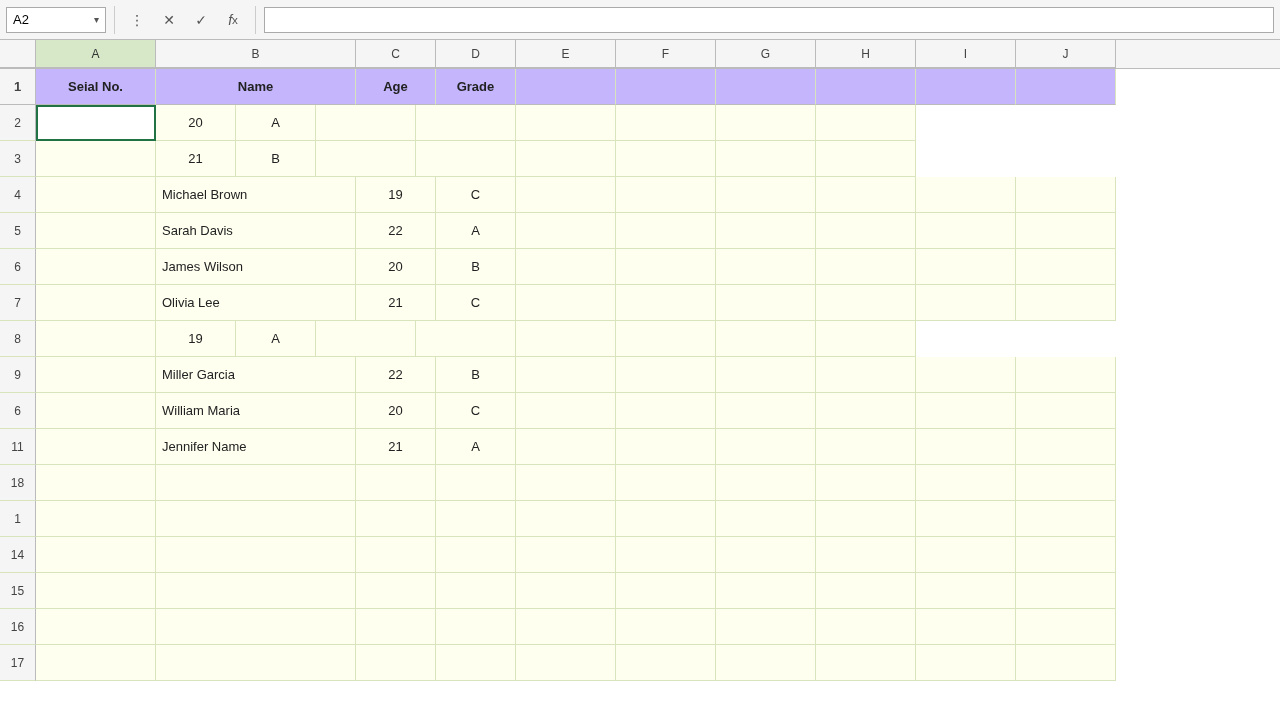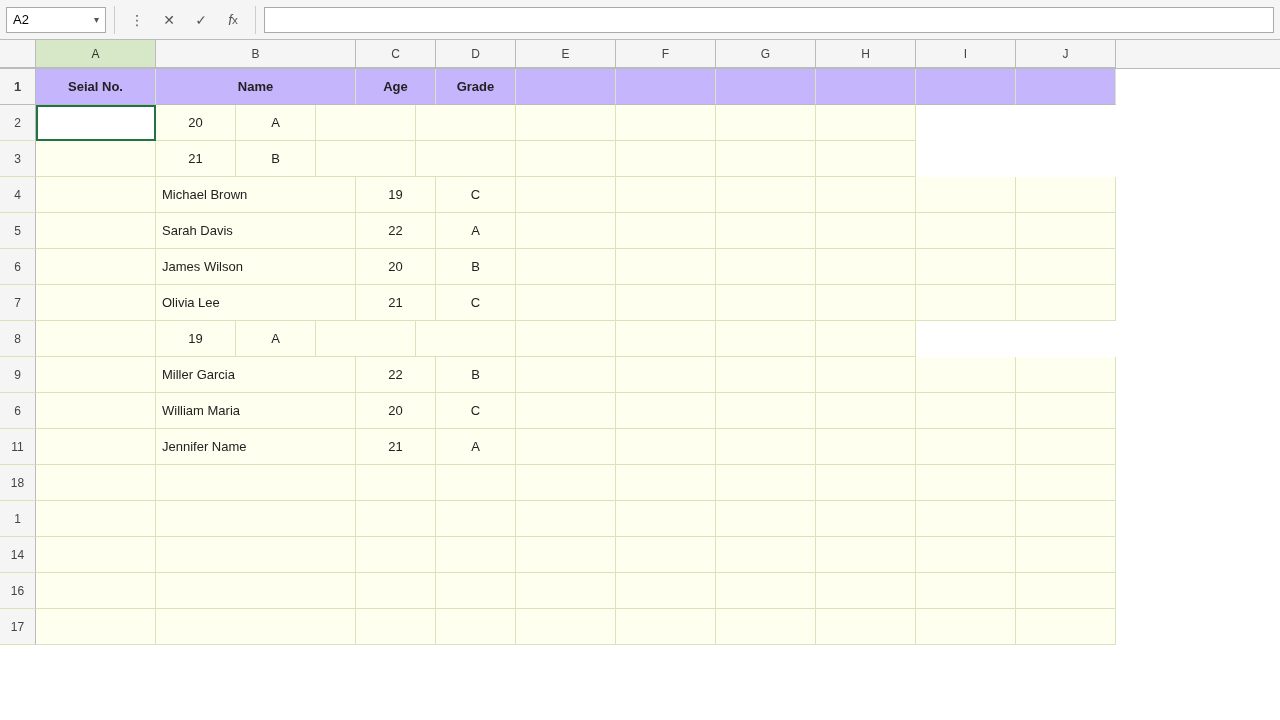--- a/index.html
+++ b/index.html
@@ -394,20 +394,33 @@
     <div class="data-cell col-c"></div>
     <div class="data-cell col-d"></div>
     <div class="data-cell col-e ext-cell"></div>
     <div class="data-cell col-f ext-cell"></div>
     <div class="data-cell col-g ext-cell"></div>
     <div class="data-cell col-h ext-cell"></div>
     <div class="data-cell col-i ext-cell"></div>
     <div class="data-cell col-j ext-cell"></div>
   </div>
         <div class="sheet-row">
+    <div class="data-cell row-num">15</div>
+    <div class="data-cell col-a"></div>
+    <div class="data-cell col-b"></div>
+    <div class="data-cell col-c"></div>
+    <div class="data-cell col-d"></div>
+    <div class="data-cell col-e ext-cell"></div>
+    <div class="data-cell col-f ext-cell"></div>
+    <div class="data-cell col-g ext-cell"></div>
+    <div class="data-cell col-h ext-cell"></div>
+    <div class="data-cell col-i ext-cell"></div>
+    <div class="data-cell col-j ext-cell"></div>
+  </div>
+        <div class="sheet-row">
     <div class="data-cell row-num">16</div>
     <div class="data-cell col-a"></div>
     <div class="data-cell col-b"></div>
     <div class="data-cell col-c"></div>
     <div class="data-cell col-d"></div>
     <div class="data-cell col-e ext-cell"></div>
     <div class="data-cell col-f ext-cell"></div>
     <div class="data-cell col-g ext-cell"></div>
     <div class="data-cell col-h ext-cell"></div>
     <div class="data-cell col-i ext-cell"></div>

